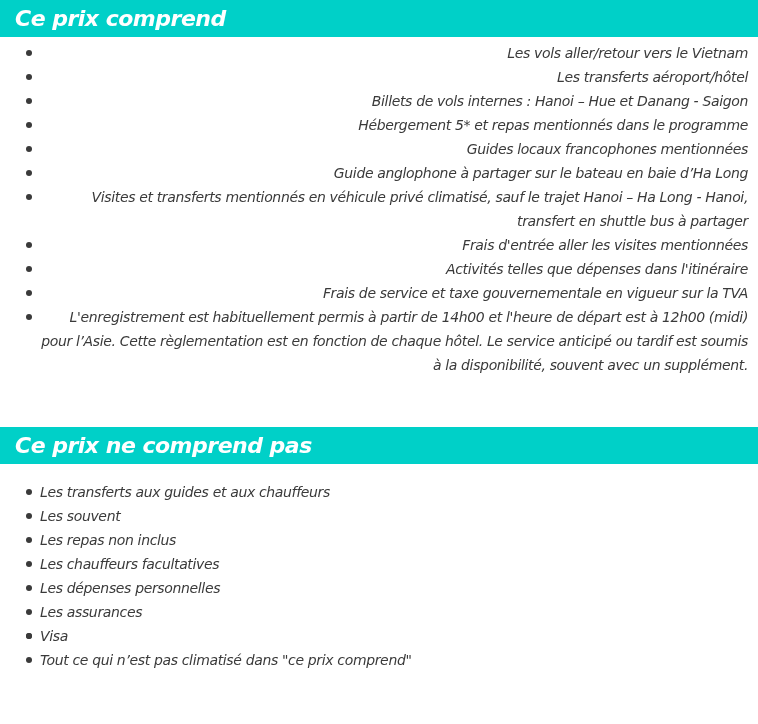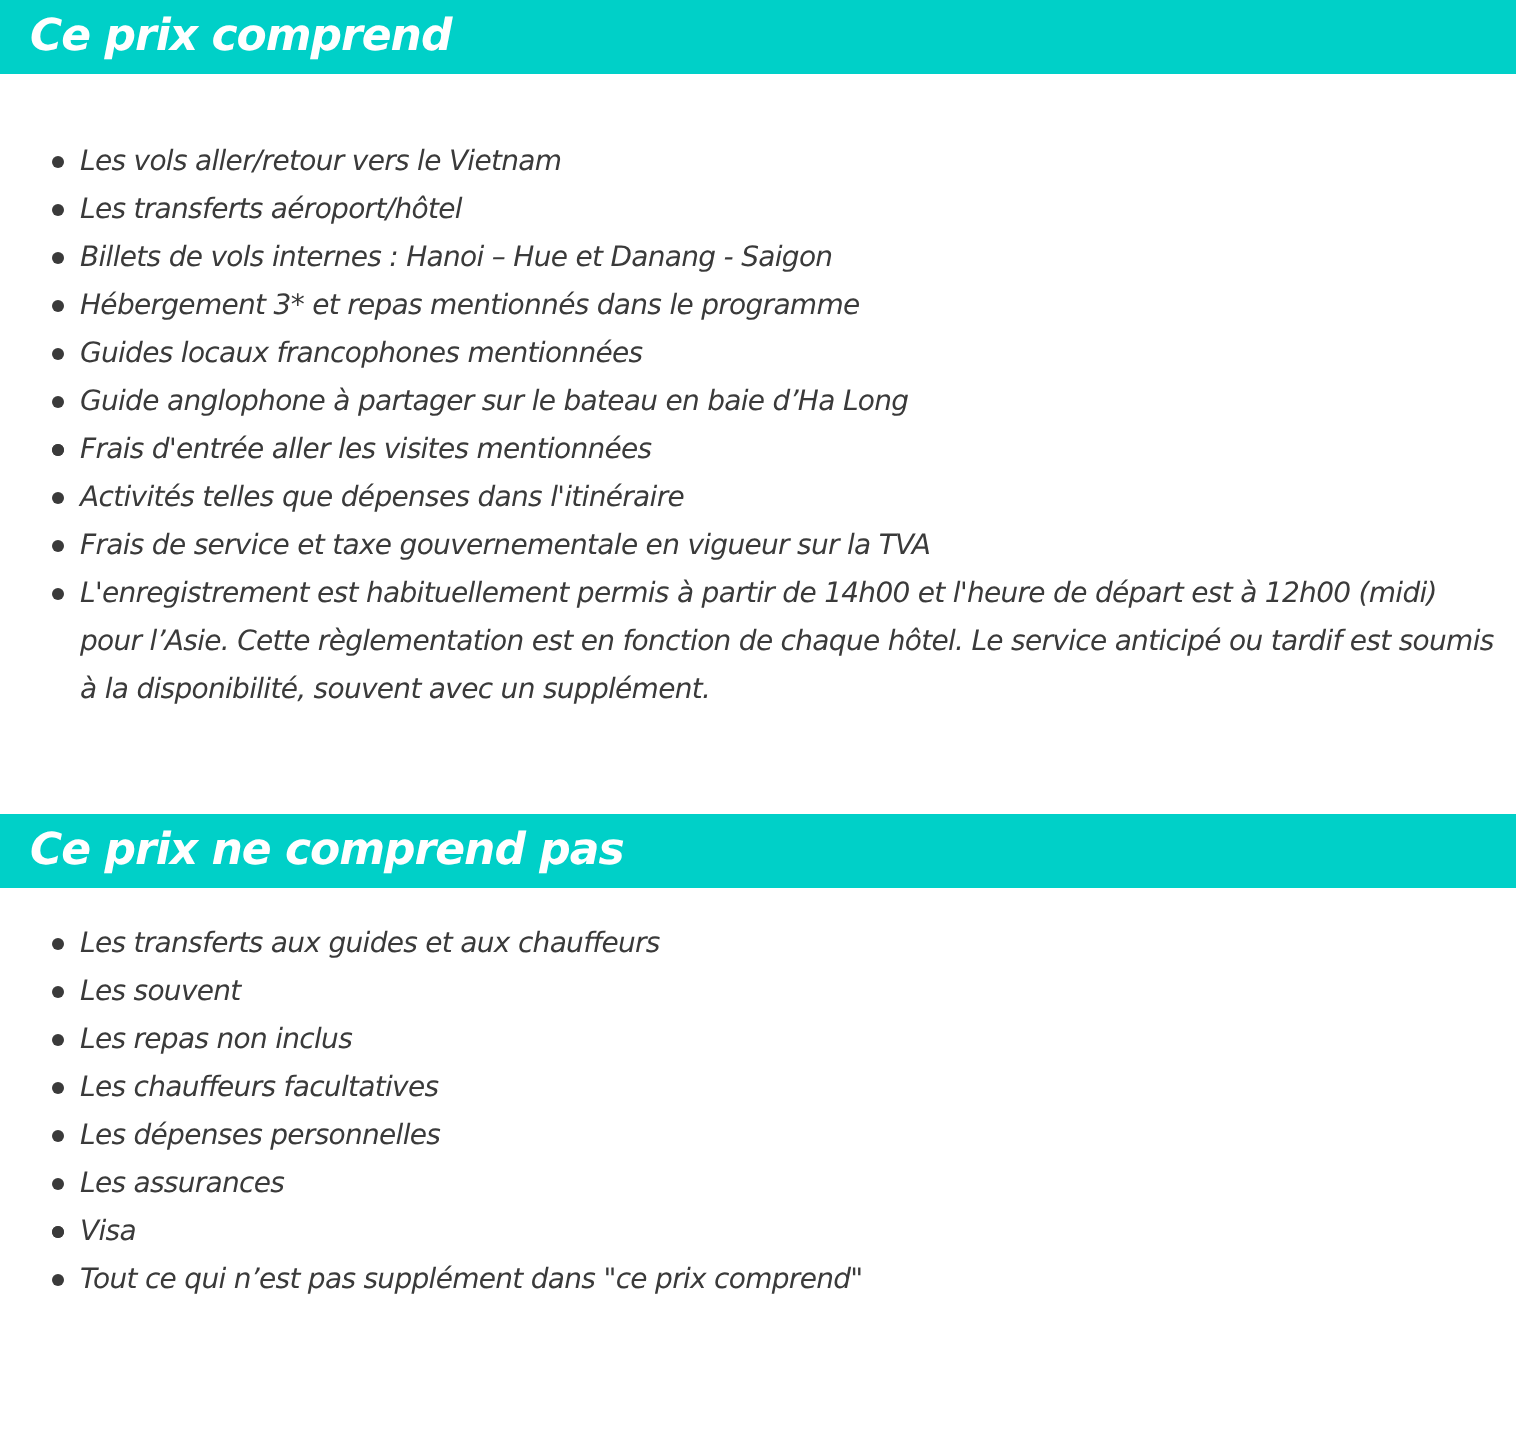--- a/index.html
+++ b/index.html
@@ -50,59 +50,60 @@
     .bullet {
       position: absolute;
       left: 26px;
       top: 9px;
       width: 6px;
       height: 6px;
       border-radius: 50%;
       background: #3a3a3a;
     }
     #section-included .item-list {
-      padding-top: 32px;
+      padding-top: 4px;
+      text-align: right;
     }
     #section-excluded {
       margin-top: 50px;
     }
     #section-excluded .item-list {
       padding-top: 16px;
     }
   </style>
 </head>
 <body>
 
 <section id="section-included">
   <div class="section-header">
     <h2 class="section-title">Ce prix comprend</h2>
   </div>
   <ul class="item-list">
     <li class="item"><span class="bullet"></span><span>Les vols aller/retour vers le Vietnam</span></li>
     <li class="item"><span class="bullet"></span><span>Les transferts aéroport/hôtel</span></li>
     <li class="item"><span class="bullet"></span><span>Billets de vols internes : Hanoi – Hue et Danang - Saigon</span></li>
-    <li class="item"><span class="bullet"></span><span>Hébergement 3* et repas mentionnés dans le programme</span></li>
+    <li class="item"><span class="bullet"></span><span>Hébergement 5* et repas mentionnés dans le programme</span></li>
     <li class="item"><span class="bullet"></span><span>Guides locaux francophones mentionnées</span></li>
     <li class="item"><span class="bullet"></span><span>Guide anglophone à partager sur le bateau en baie d’Ha Long</span></li>
-    <li class="item"><span class="bullet"></span></li>
+    <li class="item"><span class="bullet"></span><span>Visites et transferts mentionnés en véhicule privé climatisé, sauf le trajet Hanoi – Ha Long - Hanoi, transfert en shuttle bus à partager</span></li>
     <li class="item"><span class="bullet"></span><span>Frais d'entrée aller les visites mentionnées</span></li>
     <li class="item"><span class="bullet"></span><span>Activités telles que dépenses dans l'itinéraire</span></li>
     <li class="item"><span class="bullet"></span><span>Frais de service et taxe gouvernementale en vigueur sur la TVA</span></li>
     <li class="item"><span class="bullet"></span><span>L'enregistrement est habituellement permis à partir de 14h00 et l'heure de départ est à 12h00 (midi) pour l’Asie. Cette règlementation est en fonction de chaque hôtel. Le service anticipé ou tardif est soumis à la disponibilité, souvent avec un supplément.</span></li>
   </ul>
 </section>
 
 <section id="section-excluded">
   <div class="section-header">
     <h2 class="section-title">Ce prix ne comprend pas</h2>
   </div>
   <ul class="item-list">
     <li class="item"><span class="bullet"></span><span>Les transferts aux guides et aux chauffeurs</span></li>
     <li class="item"><span class="bullet"></span><span>Les souvent</span></li>
     <li class="item"><span class="bullet"></span><span>Les repas non inclus</span></li>
     <li class="item"><span class="bullet"></span><span>Les chauffeurs facultatives</span></li>
     <li class="item"><span class="bullet"></span><span>Les dépenses personnelles</span></li>
     <li class="item"><span class="bullet"></span><span>Les assurances</span></li>
     <li class="item"><span class="bullet"></span></li>
     <li class="item"><span class="bullet"></span><span>Visa</span></li>
-    <li class="item"><span class="bullet"></span><span>Tout ce qui n’est pas supplément dans "ce prix comprend"</span></li>
+    <li class="item"><span class="bullet"></span><span>Tout ce qui n’est pas climatisé dans "ce prix comprend"</span></li>
   </ul>
 </section>
 
 </body></html>

